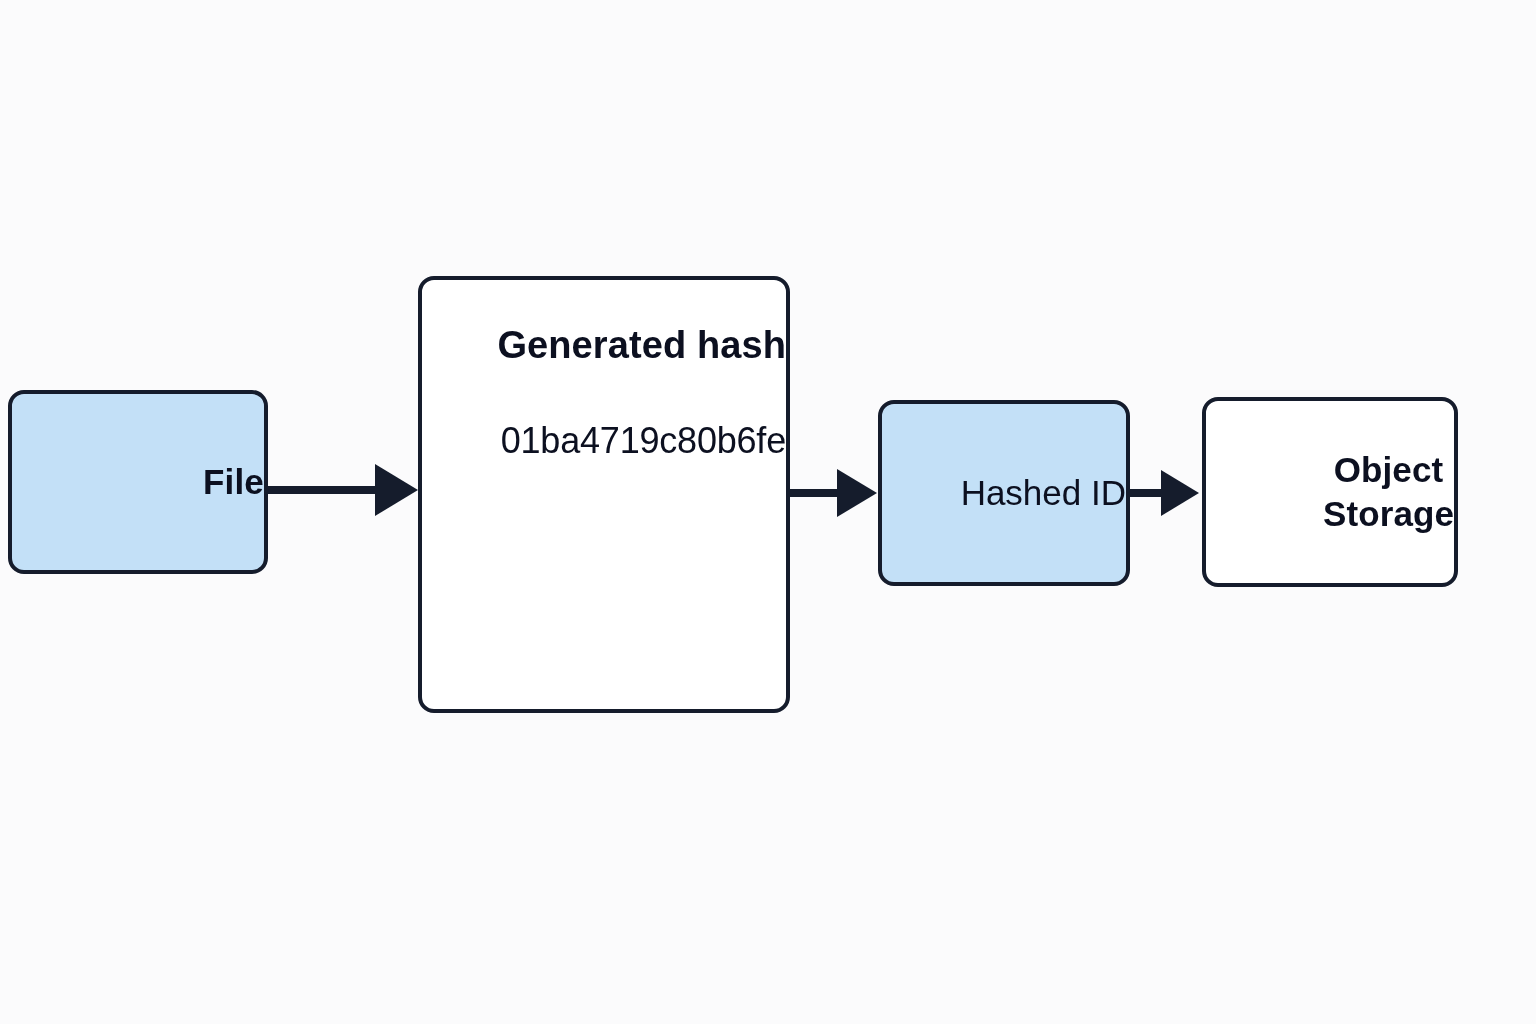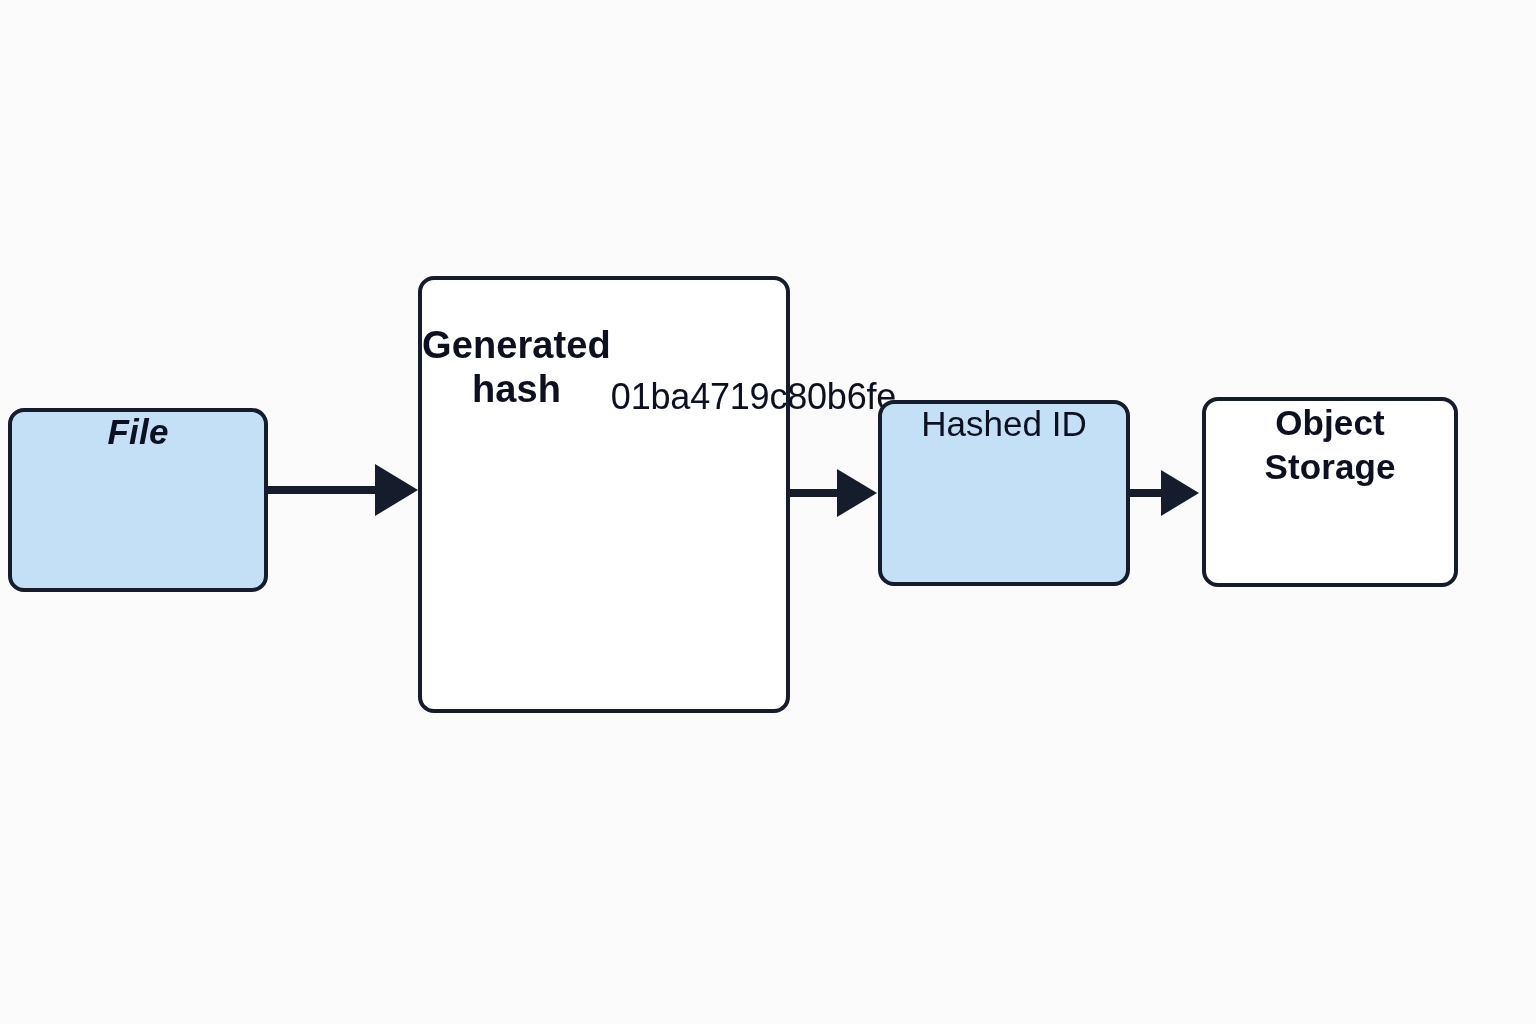--- a/index.html
+++ b/index.html
@@ -22,42 +22,41 @@
     width: 1536px;
     height: 1024px;
   }
 
   .node {
     position: absolute;
     box-sizing: border-box;
     border: 4px solid #151c2c;
     border-radius: 16px;
     display: flex;
-    flex-direction: row;
-    align-items: flex-start;
+    flex-direction: column;
+    align-items: flex-end;
     justify-content: center;
     text-align: center;
     color: #0c1020;
   }
 
   .node-blue {
     background: #c3e0f7;
   }
 
   .node-white {
     background: #ffffff;
   }
 
   
   #node-file {
     left: 8px;
-    top: 408px;
+    top: 390px;
     width: 260px;
     height: 184px;
-    font-style: italic;
   }
   #node-file .node-label {
     font-size: 35px;
     font-weight: 700;
     letter-spacing: 0.2px;
   }
 
   
   #node-generated-hash {
     left: 418px;

